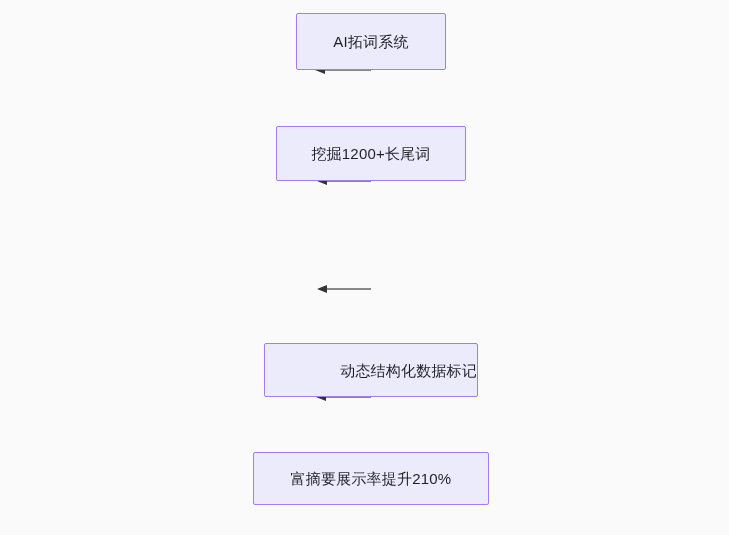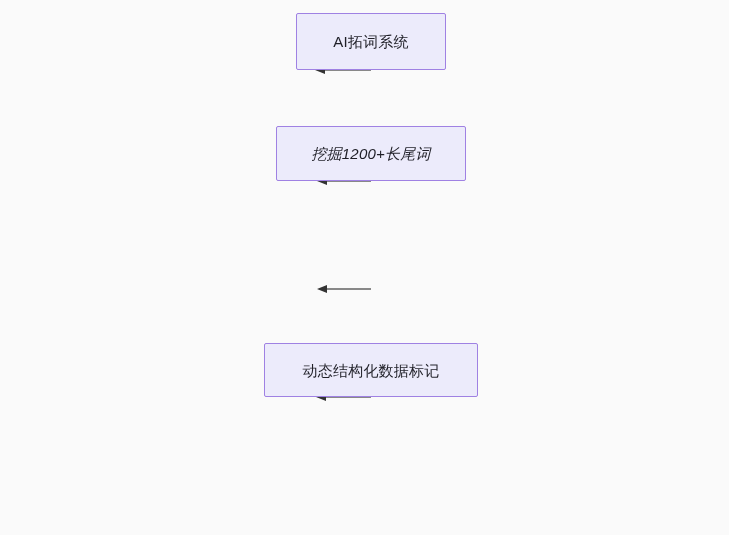--- a/index.html
+++ b/index.html
@@ -67,22 +67,25 @@
     <g>
       <line x1="371" y1="397" x2="371" y2="443" stroke="#888888" stroke-width="2.2" marker-end="url(#arrowhead)" transform="rotate(90 371 397)"></line>
     </g>
   </svg>
 
   <div class="node-box" id="node-1" style="left: 296px; top: 13px; width: 150px; height: 57px; background: rgb(236, 235, 251); border-color: rgb(159, 129, 227);">
     <span class="node-label" style="color: rgb(31, 31, 39);">AI拓词系统</span>
   </div>
 
   <div class="node-box" id="node-2" style="left: 276px; top: 126px; width: 190px; height: 55px; background: rgb(236, 235, 251); border-color: rgb(159, 129, 227);">
-    <span class="node-label" style="color: rgb(31, 31, 39); font-style: italic;">挖掘1200+长尾词</span>
+    <span class="node-label" style="color: rgb(31, 31, 39);">挖掘1200+长尾词</span>
   </div>
 
 
-  <div class="node-box" id="node-4" style="left: 264px; top: 343px; width: 214px; height: 54px; background: rgb(236, 235, 251); border-color: rgb(159, 129, 227);">
+  <div class="node-box" id="node-4" style="left: 264px; top: 343px; width: 214px; height: 54px; background: rgb(236, 235, 251); border-color: rgb(159, 129, 227); justify-content: flex-end;">
     <span class="node-label" style="color: rgb(31, 31, 39);">动态结构化数据标记</span>
   </div>
 
+  <div class="node-box" id="node-5" style="left: 253px; top: 452px; width: 236px; height: 53px; background: rgb(236, 235, 251); border-color: rgb(159, 129, 227);">
+    <span class="node-label" style="color: rgb(31, 31, 39);">富摘要展示率提升210%</span>
+  </div>
 
 </div>
 
 </body></html>

